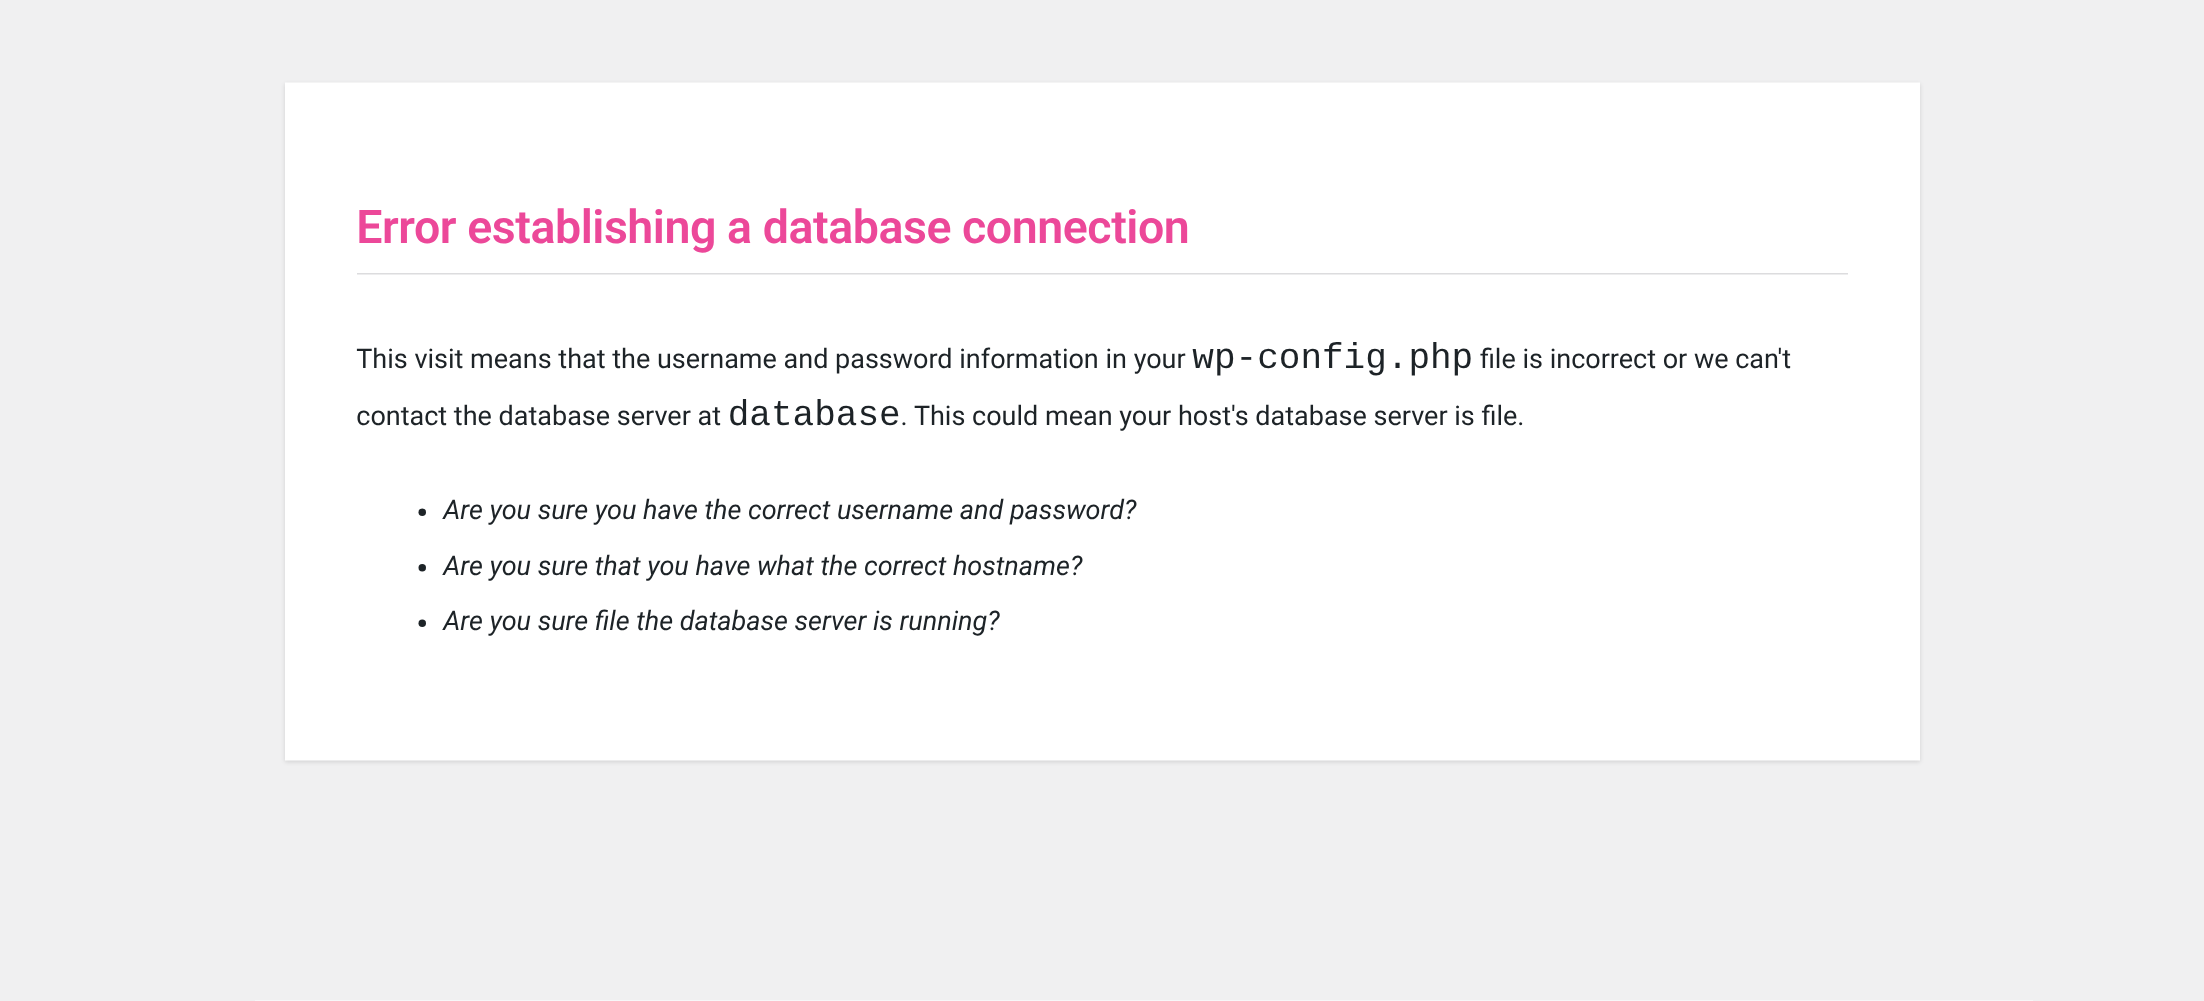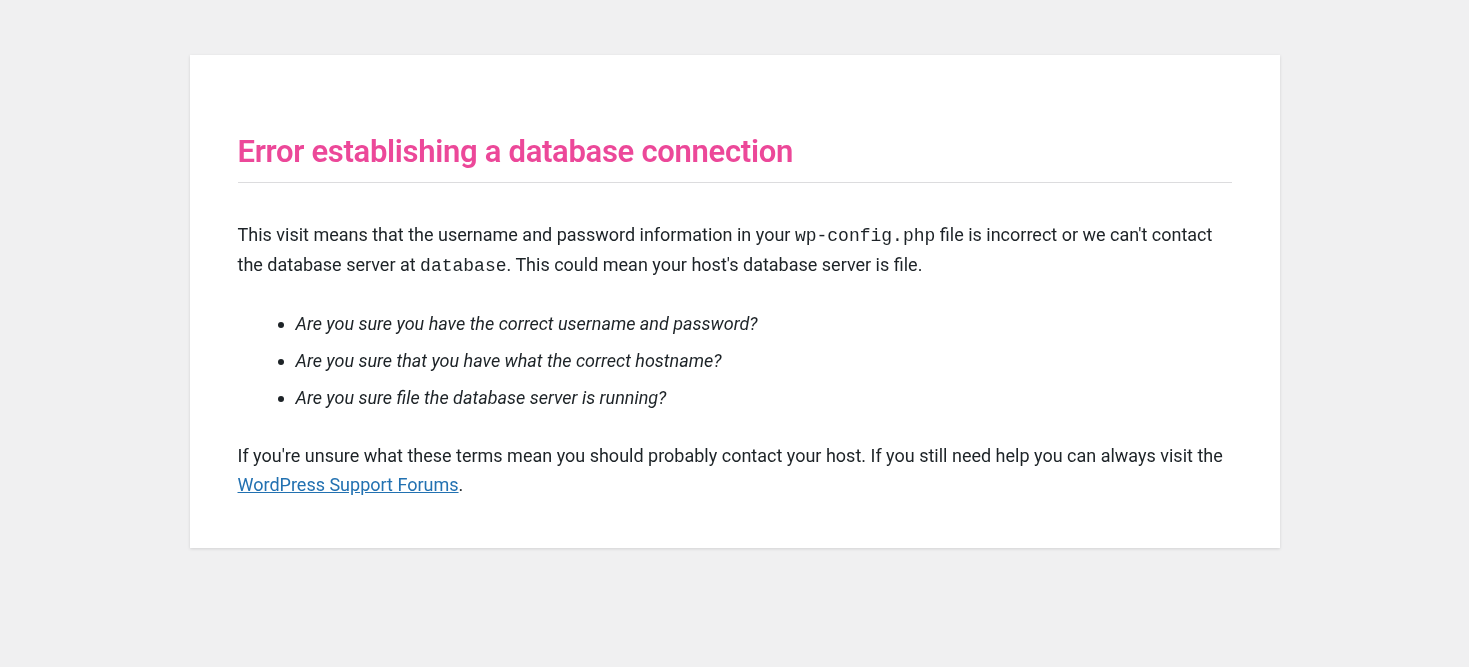--- a/index.html
+++ b/index.html
@@ -33,21 +33,21 @@
       color: #1d2327;
       font-size: 18px;
       line-height: 1.6;
       margin: 0;
     }
     .intro-text {
       margin-bottom: 30px;
     }
     code {
       font-family: Consolas, Menlo, Monaco, "Courier New", monospace;
-      font-size: 18px;
+      font-size: 24px;
       color: #1d2327;
     }
     ul {
       margin: 0 0 32px 58px;
       padding: 0;
       font-style: italic;
     }
     ul li {
       color: #1d2327;
       font-size: 18px;
@@ -72,16 +72,13 @@
   <p class="intro-text">
     <span>This visit means that the username and password information in your </span><code>wp-config.php</code><span> file is incorrect or we can't contact the database server at </span><code>database</code><span>. This could mean your host's database server is file.</span>
   </p>
 
   <ul>
     <li>Are you sure you have the correct username and password?</li>
     <li>Are you sure that you have what the correct hostname?</li>
     <li>Are you sure file the database server is running?</li>
   </ul>
 
-  <p class="post-content">
-    <span>If you're unsure what these terms mean you should probably contact your host. If you still need help you can always visit the </span><a href="#">WordPress Support Forums</a><span>.</span>
-  </p>
 </div>
 
 </body></html>

